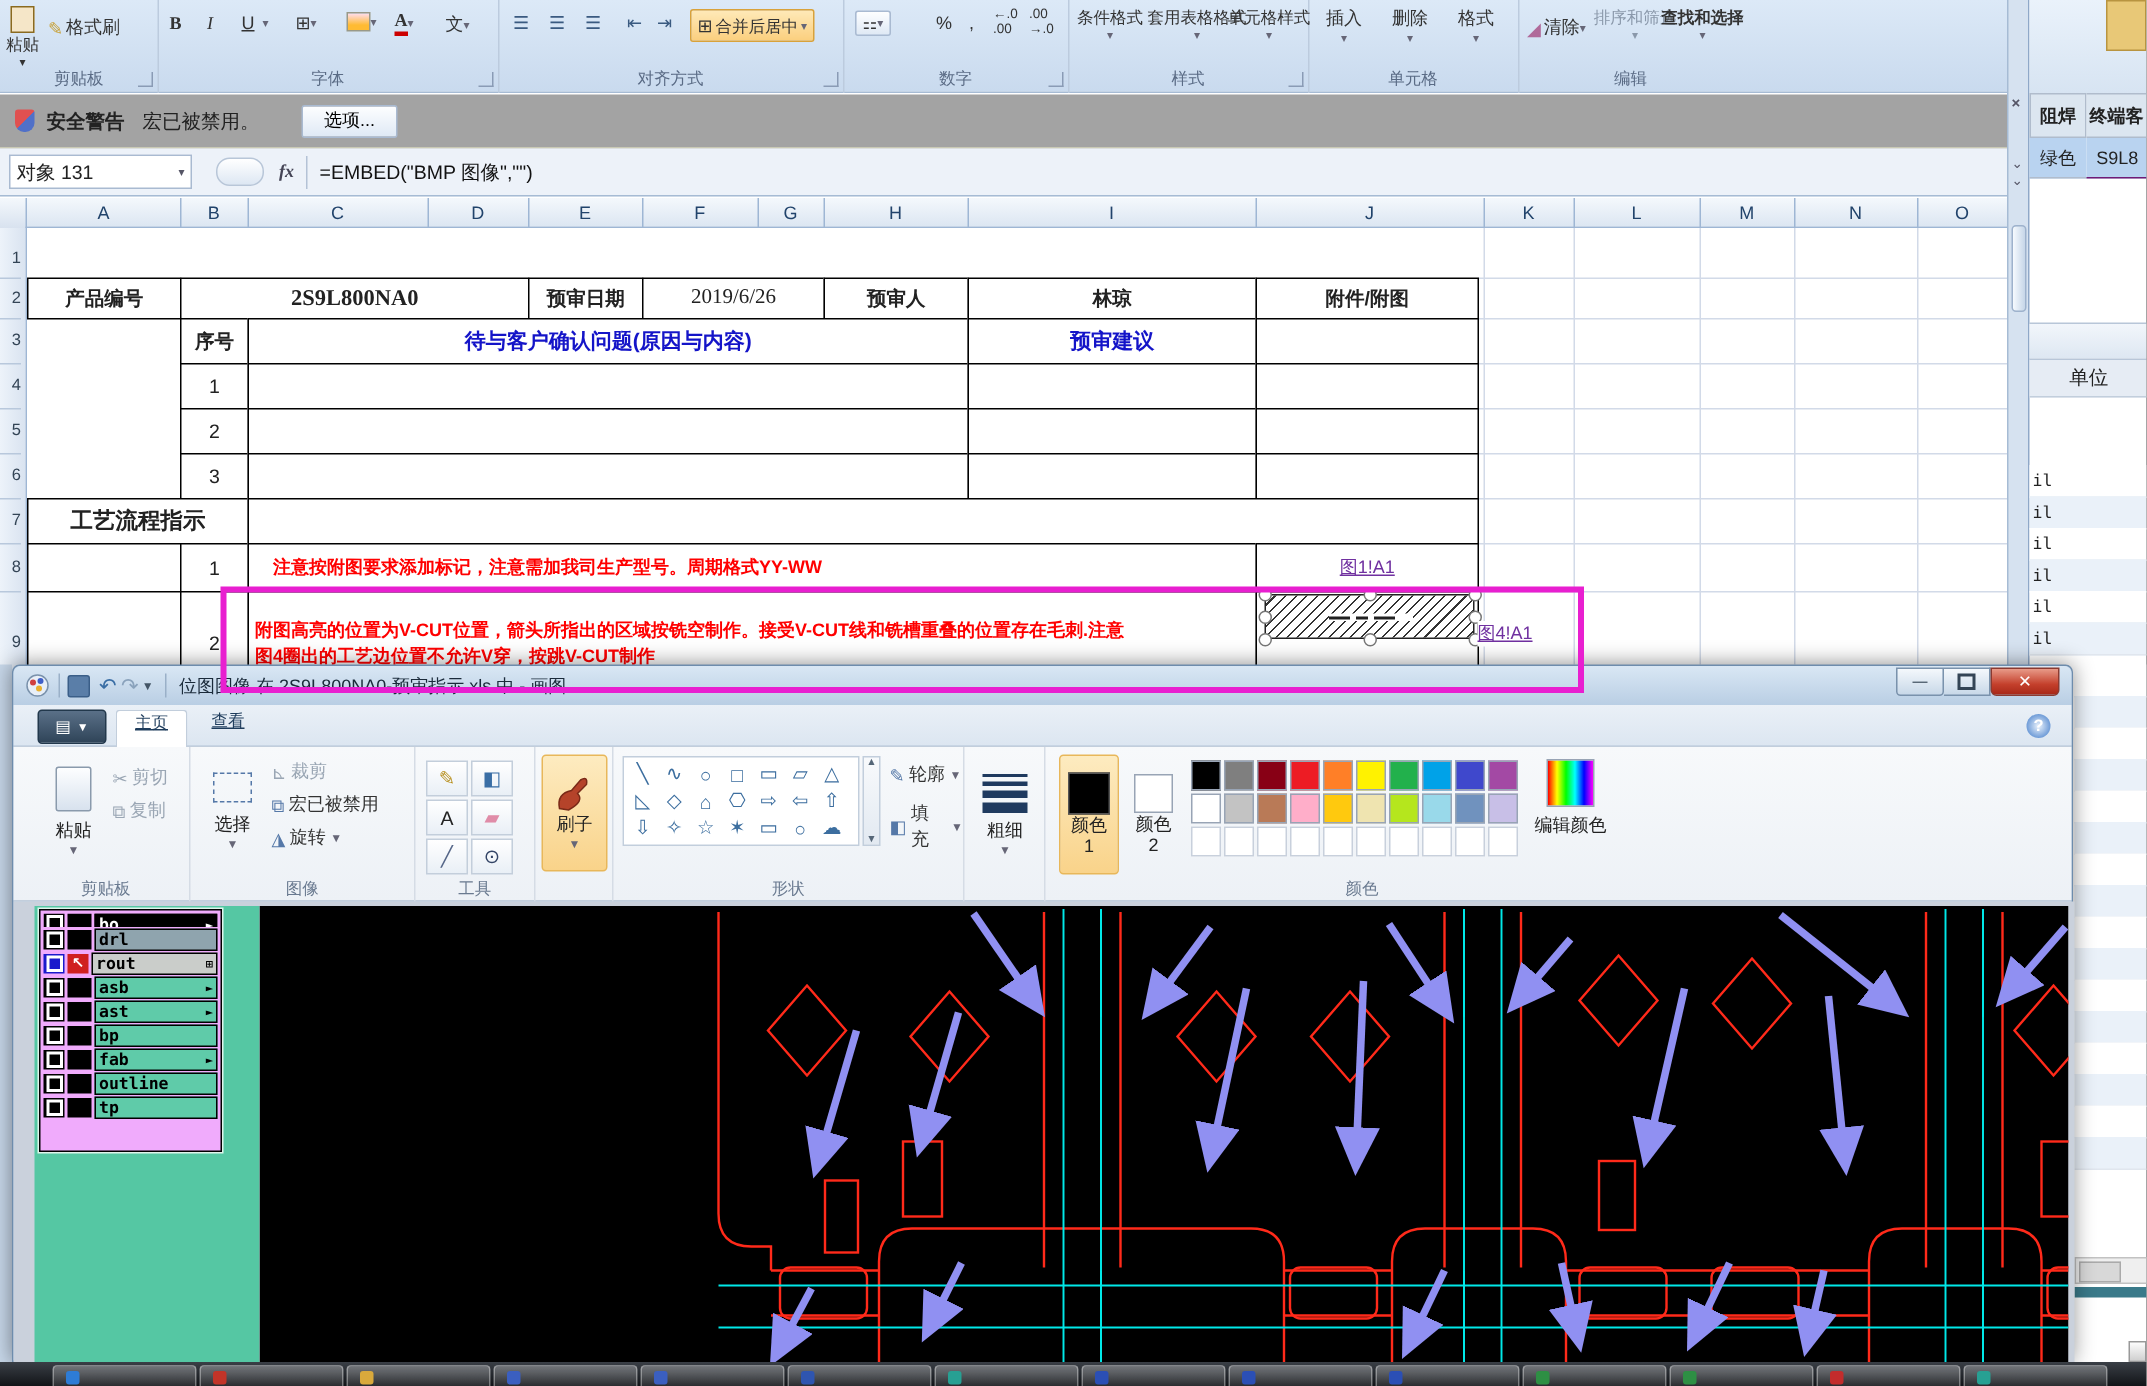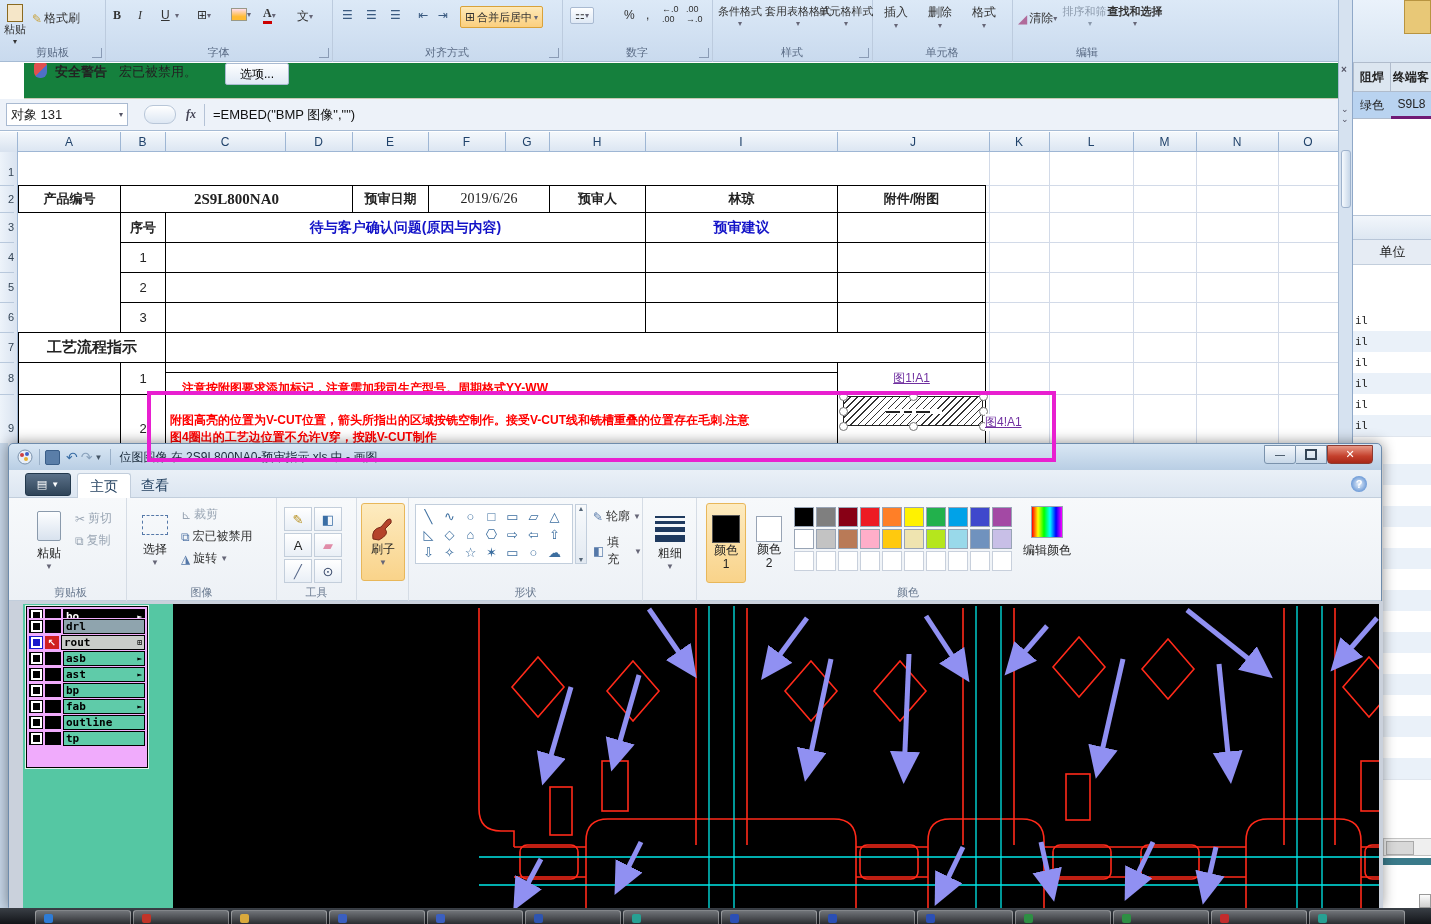--- a/index.html
+++ b/index.html
@@ -5,34 +5,34 @@
   html,body{margin:0;padding:0;background:#333;}
   #screen{position:relative;width:1431px;height:924px;overflow:hidden;background:#fff;
           font-family:"Liberation Sans","DejaVu Sans",sans-serif;font-size:12px;color:#222;}
   .abs{position:absolute;box-sizing:border-box;}
   .flex{display:flex;align-items:center;justify-content:center;}
   .cell{position:absolute;box-sizing:border-box;border:1px solid #000;background:#fff;
         display:flex;align-items:center;justify-content:center;font-size:13px;}
   .b{font-weight:bold;}
   .bl{color:#1414C8;}
   .rd{color:#FF0000;}
-  .lt{justify-content:flex-start;padding-left:16px;margin-top:10px;}
+  .lt{justify-content:flex-start;padding-left:16px;}
   .grp-label{position:absolute;bottom:2px;width:100%;text-align:center;color:#5A6B85;font-size:11px;}
   .rib-group{position:absolute;top:0;height:62px;border-right:1px solid #BCCBDE;}
   .rbtn{position:absolute;display:flex;align-items:center;color:#333;font-size:12px;white-space:nowrap;}
   .small-btn{border:1px solid #A9BAD1;border-radius:2px;background:linear-gradient(#FDFEFF,#DFE9F5);
              padding:1px 4px;font-size:11px;}
   .launcher{position:absolute;bottom:4px;width:9px;height:9px;border:1px solid #8A9BB5;
             border-top:none;border-left:none;}
   .colhdr{position:absolute;top:132px;height:20px;border-right:1px solid #9EB6D4;
           display:flex;align-items:center;justify-content:center;color:#21436B;font-size:12px;}
   .gridv{position:absolute;width:1px;background:#D2DAE8;}
   .gridh{position:absolute;height:1px;background:#D2DAE8;}
   .handle{position:absolute;width:7px;height:7px;border-radius:50%;background:#fff;border:1px solid #777;z-index:6;}
-  .ptab{position:absolute;top:0;height:26px;padding:0 12px;display:flex;align-items:center;font-size:14px;color:#1E3C5C;}
+  .ptab{position:absolute;top:0;height:26px;padding:0 12px;display:flex;font-size:11px;color:#1E3C5C;text-decoration:underline;}
   .pgroup-lbl{position:absolute;bottom:1px;width:100%;text-align:center;color:#6A7A90;font-size:11px;}
   .ptool{width:26px;height:22px;border:1px solid #C3CEDB;background:linear-gradient(#FFF,#E9EFF6);
          display:flex;align-items:center;justify-content:center;font-size:13px;margin:1px;}
   .swatch{width:20px;height:20px;border:1px solid #98A4B5;box-sizing:border-box;margin:1px;background:#fff;}
   .lay-row{display:flex;align-items:center;height:15px;margin-bottom:1px;}
   .lay-chip{width:14px;height:13px;background:#000;display:flex;align-items:center;justify-content:center;margin-right:2px;}
   .lay-chip span{display:block;width:7px;height:7px;border:2px solid #fff;background:transparent;}
   .lay-label{flex:1;border:1px solid #000;height:13px;display:flex;align-items:center;
              font-family:"DejaVu Sans Mono","Liberation Mono",monospace;font-weight:bold;font-size:11px;
              padding:0 2px;color:#000;justify-content:space-between;}
@@ -152,21 +152,21 @@
             <span style="font-size:8px;">▾</span>
         </div>
         <div class="rbtn b" style="left:102px;top:4px;flex-direction:column;font-size:11px;width:42px;text-align:center;">
           <span>查找和选择</span>
             <span style="font-size:8px;color:#667;">▾</span>
         </div>
         <div class="grp-label">编辑</div>
       </div>
     </div>
 
-    <div class="abs" style="left:0;top:63px;width:1352px;height:36px;background:#15803d;border-bottom:1px solid #C9C9B4;display:flex;margin-left:24px;">
+    <div class="abs" style="left:0;top:63px;width:1352px;height:36px;background:#a3a3a3;border-bottom:1px solid #C9C9B4;display:flex;align-items:center;">
       <span style="width:13px;height:15px;margin:0 8px 0 10px;background:linear-gradient(135deg,#E05050 50%,#5070C8 50%);border-radius:2px 2px 6px 6px;display:inline-block;"></span>
       <span class="b" style="font-size:13px;">安全警告</span>
       <span style="font-size:13px;margin-left:12px;">宏已被禁用。</span>
       <button class="small-btn" style="margin-left:28px;width:64px;height:22px;font-size:12px;">选项...</button>
     </div>
 
     <div class="abs" style="left:0;top:99px;width:1352px;height:32px;background:#EDF2F9;border-bottom:1px solid #A6BBD4;display:flex;align-items:center;">
       <div style="margin-left:6px;width:112px;height:21px;background:#fff;border:1px solid #A9BAD1;display:flex;align-items:center;justify-content:space-between;padding:0 4px;">
         <span style="font-size:13px;">对象 131</span>
         <span style="font-size:8px;color:#556;">▾</span>
@@ -297,21 +297,21 @@
     <span class="abs" style="left:2px;top:64px;font-size:10px;color:#556;font-weight:bold;">×</span>
     <span class="abs" style="left:2px;top:104px;font-size:9px;color:#556;">⌄<br>⌄</span>
     <div class="abs" style="left:2px;top:150px;width:10px;height:58px;background:linear-gradient(90deg,#F6FAFE,#C6D6E8);border:1px solid #9EB2CC;border-radius:3px;"></div>
   </div>
 
   <div class="abs" style="left:1352px;top:0;width:79px;height:908px;background:#FFFFFF;border-left:1px solid #8FA8C8;z-index:10;">
     <div class="abs" style="left:0;top:0;width:79px;height:62px;background:linear-gradient(#EAF2FB,#D7E4F2);"></div>
     <div class="abs flex b" style="left:0;top:62px;width:38px;height:30px;background:#DCE6F0;border:1px solid #B0BCCC;font-size:12px;">阻焊</div>
     <div class="abs flex b" style="left:38px;top:62px;width:41px;height:30px;background:#DCE6F0;border:1px solid #B0BCCC;border-left:none;font-size:12px;overflow:hidden;white-space:nowrap;">终端客</div>
     <div class="abs flex" style="left:0;top:92px;width:38px;height:27px;background:#B9D3F0;border-bottom:1px solid #B0BCCC;font-size:12px;">绿色</div>
-    <div class="abs flex" style="left:38px;top:92px;width:41px;height:27px;background:#B9D3F0;border-bottom:3px solid #701a75;font-size:12px;">S9L8</div>
+    <div class="abs flex" style="left:38px;top:92px;width:41px;height:27px;background:#B9D3F0;border-bottom:1px solid #701a75;font-size:12px;">S9L8</div>
     <div class="abs" style="left:0;top:215px;width:79px;height:25px;background:linear-gradient(#F2F6FB,#DDE7F2);border-top:1px solid #B8C6D8;border-bottom:1px solid #B8C6D8;"></div>
     <div class="abs flex" style="left:0;top:240px;width:79px;height:25px;background:#E6ECF4;border-bottom:1px solid #C2CEDC;font-size:13px;">单位</div>
     <div id="unitrows">
         <div style="position: absolute; left: 0px; top: 310px; width: 79px; height: 21px; background: rgb(255, 255, 255); border-bottom: 1px solid rgb(224, 230, 238); display: flex; align-items: center; font-size: 11px; padding-left: 2px; font-family: &quot;DejaVu Sans Mono&quot;, monospace;">il</div>
         <div style="position: absolute; left: 0px; top: 331px; width: 79px; height: 21px; background: rgb(234, 241, 249); border-bottom: 1px solid rgb(224, 230, 238); display: flex; align-items: center; font-size: 11px; padding-left: 2px; font-family: &quot;DejaVu Sans Mono&quot;, monospace;">il</div>
         <div style="position: absolute; left: 0px; top: 352px; width: 79px; height: 21px; background: rgb(255, 255, 255); border-bottom: 1px solid rgb(224, 230, 238); display: flex; align-items: center; font-size: 11px; padding-left: 2px; font-family: &quot;DejaVu Sans Mono&quot;, monospace;">il</div>
         <div style="position: absolute; left: 0px; top: 373px; width: 79px; height: 21px; background: rgb(234, 241, 249); border-bottom: 1px solid rgb(224, 230, 238); display: flex; align-items: center; font-size: 11px; padding-left: 2px; font-family: &quot;DejaVu Sans Mono&quot;, monospace;">il</div>
         <div style="position: absolute; left: 0px; top: 394px; width: 79px; height: 21px; background: rgb(255, 255, 255); border-bottom: 1px solid rgb(224, 230, 238); display: flex; align-items: center; font-size: 11px; padding-left: 2px; font-family: &quot;DejaVu Sans Mono&quot;, monospace;">il</div>
         <div style="position: absolute; left: 0px; top: 415px; width: 79px; height: 21px; background: rgb(234, 241, 249); border-bottom: 1px solid rgb(224, 230, 238); display: flex; align-items: center; font-size: 11px; padding-left: 2px; font-family: &quot;DejaVu Sans Mono&quot;, monospace;">il</div>
       </div>

